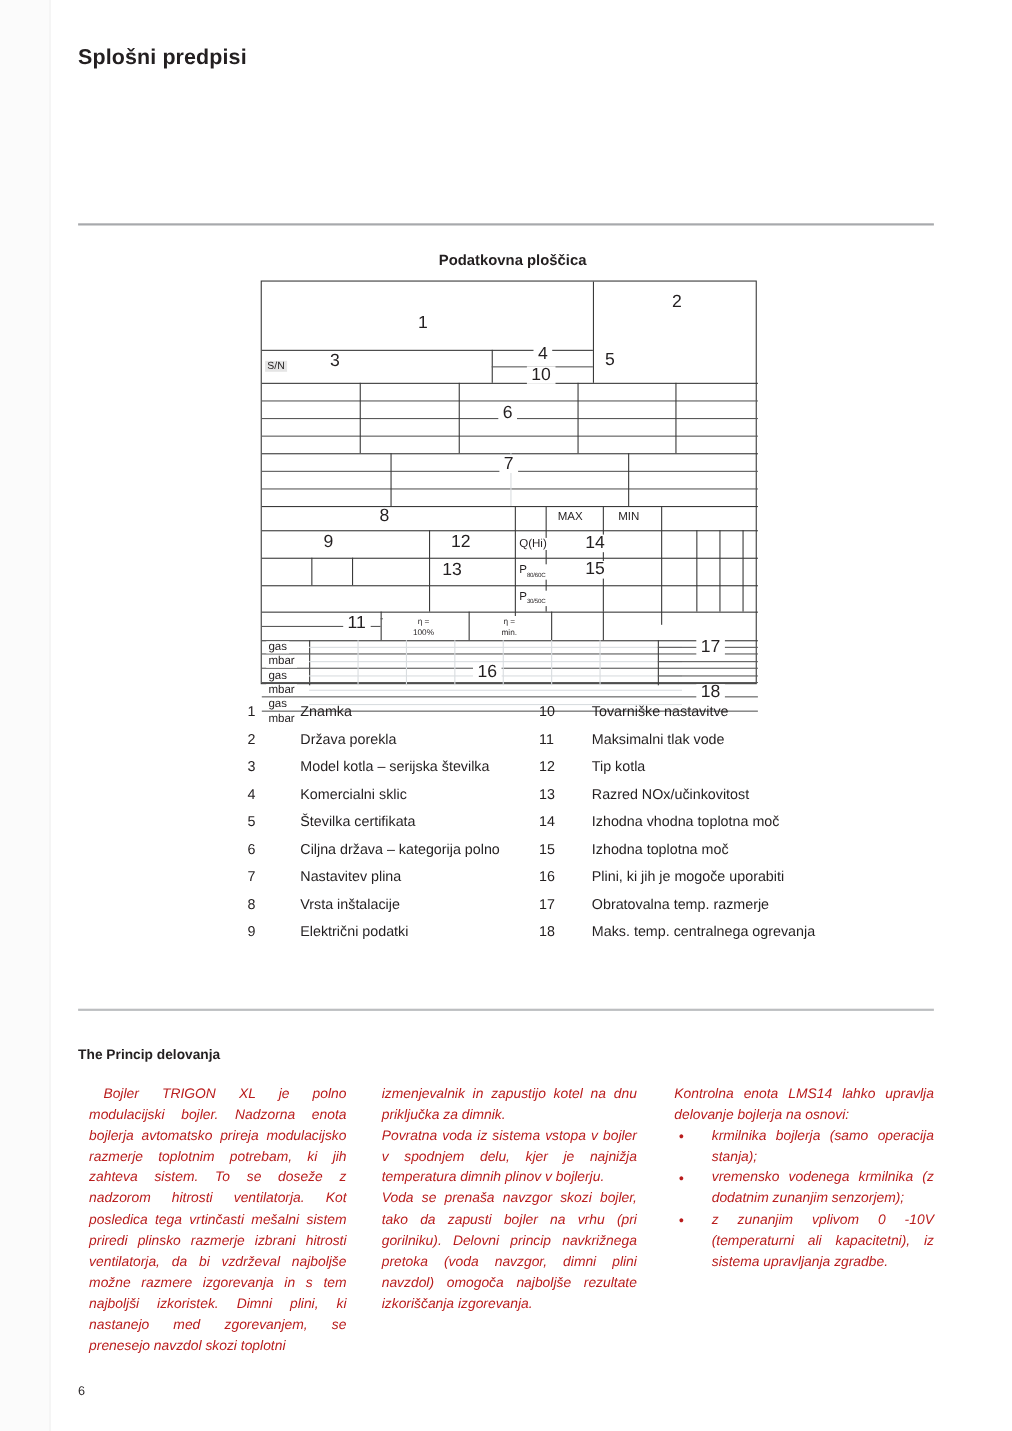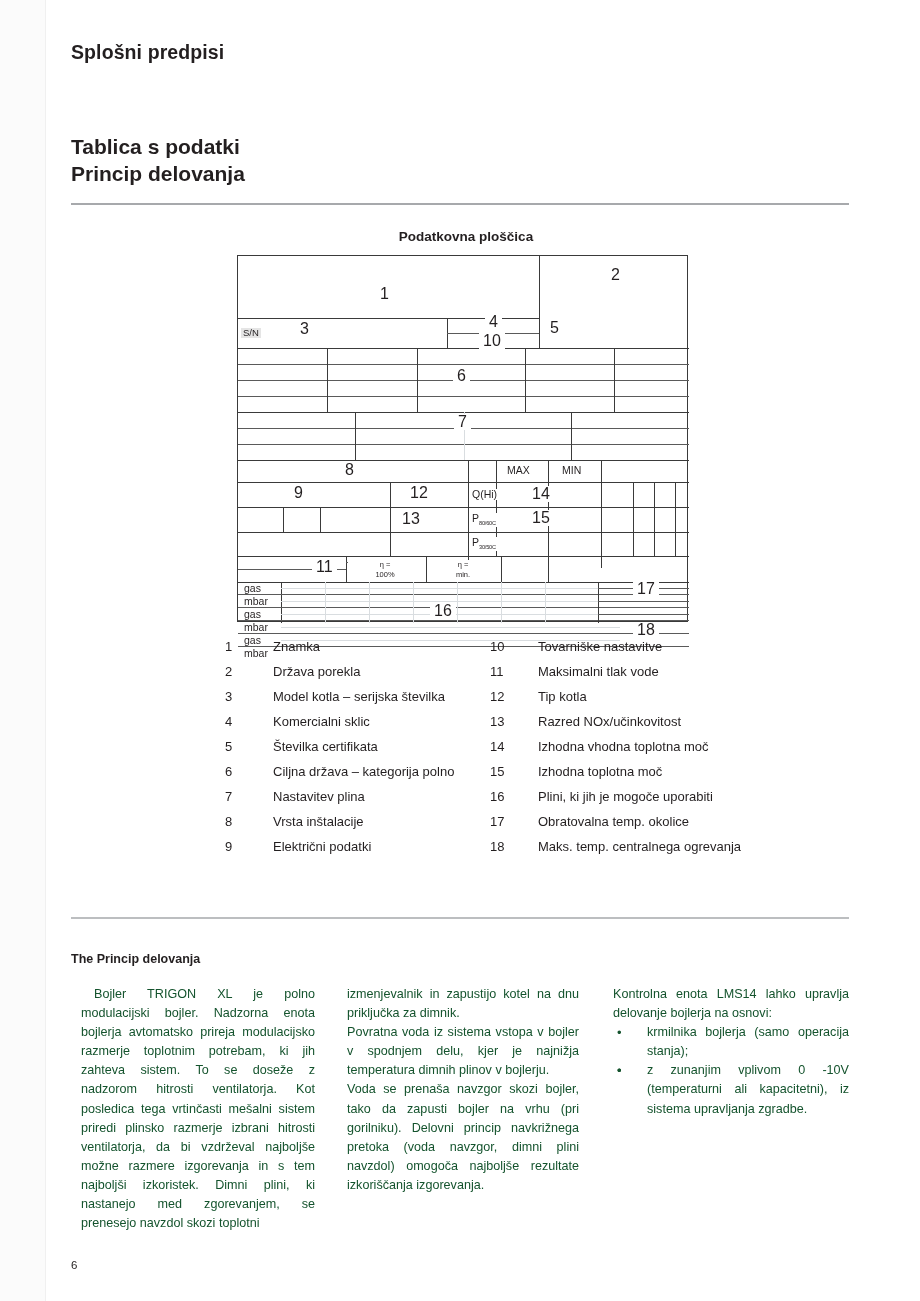--- a/index.html
+++ b/index.html
@@ -92,21 +92,21 @@
     position:absolute; left:71px; top:917px; width:778px; height:1.5px;
     background:#bcbec0;
   }
 
   
   .body-head {
     position:absolute; left:71px; top:952px;
     font-size:12.5px; font-weight:bold; color:#231f20;
   }
   .cols { position:absolute; top:985px; left:0; width:920px; }
-  .col { position:absolute; font-size:12.6px; line-height:19.1px; color:#14532d; }
+  .col { position:absolute; font-size:12.6px; line-height:19.1px; color:#b91c1c;font-style:italic; }
   .col p { margin:0; text-align:justify; }
   .col p.noind { text-indent:0; }
   .col p.ind { text-indent:13px; }
   .col.c1 { left:81px; width:234px; }
   .col.c2 { left:347px; width:232px; }
   .col.c3 { left:613px; width:236px; }
   .bullets { margin:0; padding:0; list-style:none; }
   .bullets li {
     position:relative; padding-left:34px; margin:0;
     text-align:justify; font-size:12.6px; line-height:19.1px;
@@ -121,24 +121,20 @@
 </style>
 </head>
 <body>
 
 <div class="left-band"></div>
 
 <div class="page">
 
   <div class="running-head">Splošni predpisi</div>
 
-  <div class="doc-title">
-    <div>Tablica s podatki</div>
-    <div>Princip delovanja</div>
-  </div>
   <div class="title-rule"></div>
 
   <div class="plate-caption">
     <span>Podatkovna ploščica</span>
   </div>
 
   <div class="plate">
 
     <div class="ln v" style="left:301px; top:0; height:92px;"></div>
     <div class="ln h" style="left:0; top:62px; width:301px;"></div>
@@ -316,21 +312,21 @@
         <div class="legend-row">
           <div class="no">15</div>
           <div class="txt">Izhodna toplotna moč</div>
         </div>
         <div class="legend-row">
           <div class="no">16</div>
           <div class="txt">Plini, ki jih je mogoče uporabiti</div>
         </div>
         <div class="legend-row">
           <div class="no">17</div>
-          <div class="txt">Obratovalna temp. okolice</div>
+          <div class="txt">Obratovalna temp. razmerje</div>
         </div>
         <div class="legend-row">
           <div class="no">18</div>
           <div class="txt">Maks. temp. centralnega ogrevanja</div>
         </div>
       </div>
   </div>
 
   <div class="low-rule"></div>
 
@@ -342,20 +338,20 @@
     </div>
     <div class="col c2">
       <p class="noind">izmenjevalnik in zapustijo kotel na dnu priključka za dimnik.</p>
       <p class="noind">Povratna voda iz sistema vstopa v bojler v spodnjem delu, kjer je najnižja temperatura dimnih plinov v bojlerju.</p>
       <p class="noind">Voda se prenaša navzgor skozi bojler, tako da zapusti bojler na vrhu (pri gorilniku). Delovni princip navkrižnega pretoka (voda navzgor, dimni plini navzdol) omogoča najboljše rezultate izkoriščanja izgorevanja.</p>
     </div>
     <div class="col c3">
       <p class="noind">Kontrolna enota LMS14 lahko upravlja delovanje bojlerja na osnovi:</p>
       <ul class="bullets" id="bullet-list">
           <li><span class="dot">•</span><span>krmilnika bojlerja (samo operacija stanja);</span></li>
-          <li><span class="dot">•</span></li>
+          <li><span class="dot">•</span><span>vremensko vodenega krmilnika (z dodatnim zunanjim senzorjem);</span></li>
           <li><span class="dot">•</span><span>z zunanjim vplivom 0 -10V (temperaturni ali kapacitetni), iz sistema upravljanja zgradbe.</span></li>
         </ul>
     </div>
   </div>
 
   <div class="page-no">6</div>
 </div>
 
 </body></html>

